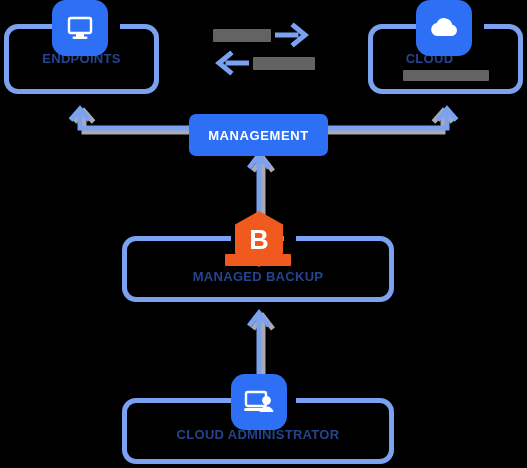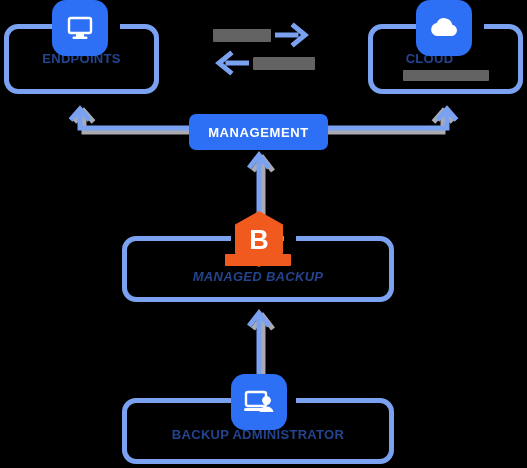--- a/index.html
+++ b/index.html
@@ -180,21 +180,21 @@
 
   <div class="conn" style="left:325px; top:103px; width:140px; height:40px;">
     <svg width="140" height="40" viewBox="0 0 140 40" aria-hidden="true">
       <path d="M0 29 H118 V12" fill="none" stroke="#aaaab2" stroke-width="5"></path>
       <path d="M108.5 19 L118 8 L127.5 19" fill="none" stroke="#aaaab2" stroke-width="5"></path>
       <path d="M2 25 H122 V10" fill="none" stroke="#7ba2f0" stroke-width="5"></path>
       <path d="M112.5 17 L122 6 L131.5 17" fill="none" stroke="#7ba2f0" stroke-width="5"></path>
     </svg>
   </div>
 
-  <div class="mgmt-pill" style="left:189px; top:114px; width:139px; height:36px;">
+  <div class="mgmt-pill" style="left:189px; top:114px; width:139px; height:42px;">
     <span>MANAGEMENT</span>
   </div>
 
   <div class="conn" style="left:240px; top:148px; width:40px; height:78px;">
     <svg width="40" height="78" viewBox="0 0 40 78" aria-hidden="true">
       <path d="M23 78 V14" fill="none" stroke="#aaaab2" stroke-width="5"></path>
       <path d="M13 23 L23 10 L33 23" fill="none" stroke="#aaaab2" stroke-width="5"></path>
       <path d="M19 78 V11" fill="none" stroke="#7ba2f0" stroke-width="5"></path>
       <path d="M9 20 L19 7 L29 20" fill="none" stroke="#7ba2f0" stroke-width="5"></path>
     </svg>
@@ -207,21 +207,21 @@
   <div class="notch" style="left:284px; top:230px;"></div>
   <div class="badge hex" style="left:231px; top:211px; width:56px; height:56px;">
     <svg width="56" height="58" viewBox="0 0 56 58" aria-hidden="true">
       <path d="M28 1 L52 14.5 V43.5 L28 57 L4 43.5 V14.5 Z" fill="#f05a1e"></path>
       <text x="28" y="39" text-anchor="middle" font-family="Liberation Sans, sans-serif" font-size="27" font-weight="bold" fill="#ffffff">B</text>
     </svg>
   </div>
   <div class="node-label label-orange" style="left:122px; width:272px; top:253px;">
     <span class="redact" style="width:66px; height:12px; background:#f05a1e;"></span>
   </div>
-  <div class="node-label label-blue" style="left:122px; width:272px; top:270px;font-style:italic;">MANAGED BACKUP</div>
+  <div class="node-label label-blue" style="left:122px; width:272px; top:270px;">MANAGED BACKUP</div>
 
   <div class="conn" style="left:240px; top:306px; width:40px; height:70px;">
     <svg width="40" height="70" viewBox="0 0 40 70" aria-hidden="true">
       <path d="M23 70 V14" fill="none" stroke="#aaaab2" stroke-width="5"></path>
       <path d="M13 23 L23 10 L33 23" fill="none" stroke="#aaaab2" stroke-width="5"></path>
       <path d="M19 70 V11" fill="none" stroke="#7ba2f0" stroke-width="5"></path>
       <path d="M9 20 L19 7 L29 20" fill="none" stroke="#7ba2f0" stroke-width="5"></path>
     </svg>
   </div>
 
@@ -232,15 +232,15 @@
   <div class="notch" style="left:284px; top:392px;"></div>
   <div class="badge" style="left:231px; top:374px;">
     <svg width="36" height="32" viewBox="0 0 36 32" aria-hidden="true">
       <rect x="5" y="6" width="20" height="14" rx="2" fill="none" stroke="#ffffff" stroke-width="2.4"></rect>
       <rect x="3" y="22" width="24" height="3" rx="1.5" fill="#ffffff"></rect>
       <circle cx="25.5" cy="14.5" r="4.2" fill="#ffffff"></circle>
       <path d="M18.5 26 a7.2 7.2 0 0 1 14 0 Z" fill="#ffffff"></path>
       <circle cx="25.5" cy="14.5" r="4.2" fill="#ffffff"></circle>
     </svg>
   </div>
-  <div class="node-label label-blue" style="left:122px; width:272px; top:428px;">BACKUP ADMINISTRATOR</div>
+  <div class="node-label label-blue" style="left:122px; width:272px; top:428px;">CLOUD ADMINISTRATOR</div>
 
 </div>
 
 </body></html>

